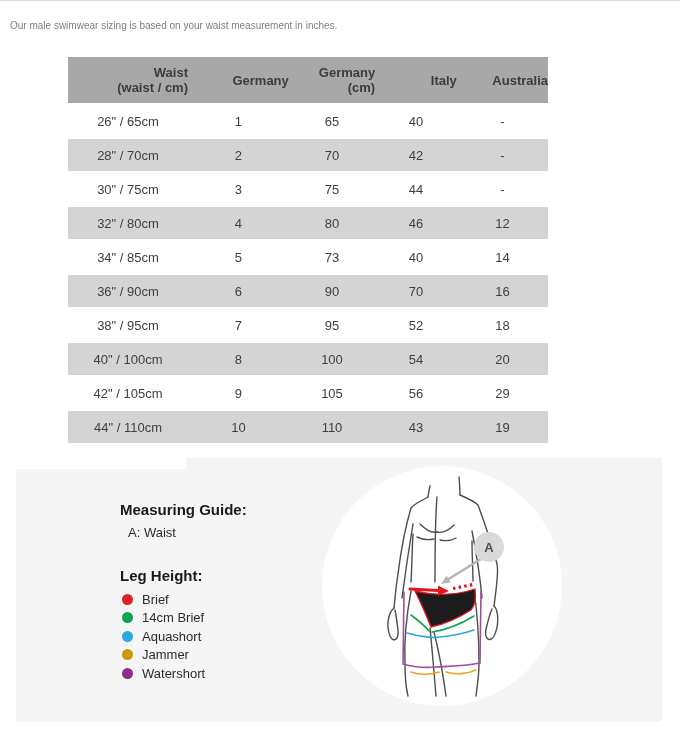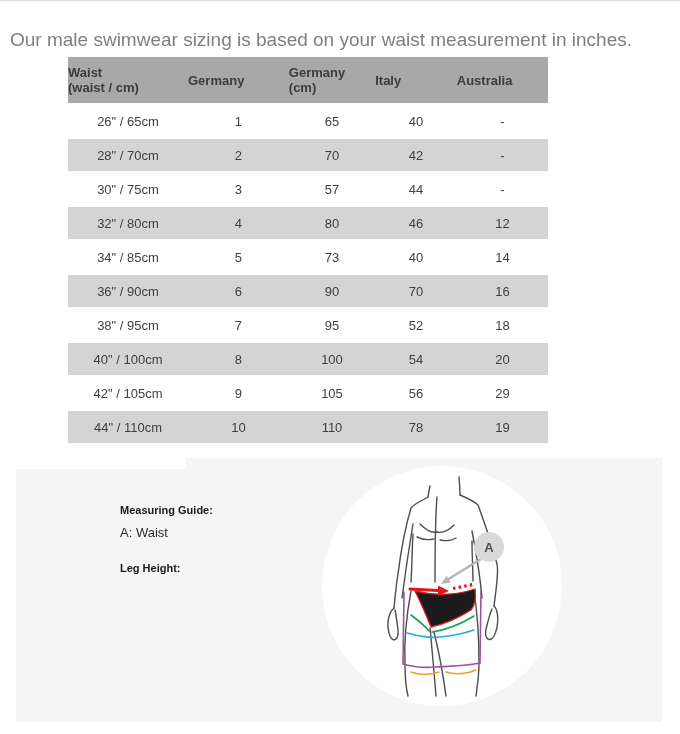--- a/index.html
+++ b/index.html
@@ -2,47 +2,47 @@
 <html style="--header-bg: #a8a8a8; --row-alt-bg: #d4d4d4; --panel-bg: #f5f5f5;"><head>
 <meta charset="utf-8">
 <style>
   html,body{margin:0;padding:0;}
   body{
     width:680px;height:734px;background:#ffffff;position:relative;overflow:hidden;
     font-family:"Liberation Sans", sans-serif;
     -webkit-font-smoothing:antialiased;
   }
   .top-border{position:absolute;left:0;top:0;width:680px;height:1px;background:#dcdcdc;}
-  .intro{position:absolute;left:10px;top:10px;font-size:19px;color:#7f7f7f;}
+  .intro{position:absolute;left:10px;top:10px;font-size:10px;color:#7f7f7f;}
 
   
   table.size-table{
     position:absolute;left:68px;top:57px;width:480px;
     border-collapse:collapse;table-layout:fixed;
   }
   .size-table th{
     height:46px;background:var(--header-bg,#a8a8a8);
     color:#3c3c3c;font-size:13px;font-weight:bold;line-height:15px;
-    text-align:left;vertical-align:middle;padding:0;
+    text-align:right;vertical-align:middle;padding:0;
   }
   .size-table td{
     height:32px;background:#ffffff;color:#3f3f3f;font-size:13px;
     text-align:center;vertical-align:middle;padding:0;
     border-top:2px solid #ffffff;
   }
   .size-table tbody tr:nth-child(even) td{background:var(--row-alt-bg,#d4d4d4);}
 
   
   .panel-main{position:absolute;left:16px;top:469px;width:646px;height:253px;background:var(--panel-bg,#f5f5f5);}
   .panel-top{position:absolute;left:186px;top:458px;width:476px;height:12px;background:var(--panel-bg,#f5f5f5);}
 
   .guide-block{position:absolute;left:120px;top:502px;z-index:3;color:#1f1f1f;}
-  .mg-title,.lh-title{font-size:11px;font-weight:bold;color:#1a1a1a;line-height:16px;}
-  .mg-item{margin-top:7px;font-size:13px;color:#2b2b2b;line-height:15px;}
-  .lh-title{margin-top:20px;}
+  .mg-title,.lh-title{font-size:15px;font-weight:bold;color:#1a1a1a;line-height:16px;}
+  .mg-item{margin-top:7px;font-size:13px;color:#2b2b2b;line-height:15px;margin-left:8px;}
+  .lh-title{margin-top:28px;}
   ul.legend{list-style:none;margin:6px 0 0 0;padding:0;}
   ul.legend li{height:18.5px;display:flex;align-items:center;font-size:13px;color:#2b2b2b;}
   .legend-dot{width:11px;height:11px;border-radius:50%;margin:0 9px 0 2px;flex:0 0 auto;}
 
   svg.figure{position:absolute;left:310px;top:460px;z-index:2;}
 </style>
 </head>
 <body>
 
 <div class="top-border"></div>
@@ -89,21 +89,21 @@
       <tr>
         <td>28" / 70cm</td>
         <td>2</td>
         <td>70</td>
         <td>42</td>
         <td>-</td>
       </tr>
       <tr>
         <td>30" / 75cm</td>
         <td>3</td>
-        <td>57</td>
+        <td>75</td>
         <td>44</td>
         <td>-</td>
       </tr>
       <tr>
         <td>32" / 80cm</td>
         <td>4</td>
         <td>80</td>
         <td>46</td>
         <td>12</td>
       </tr>
@@ -139,33 +139,55 @@
         <td>42" / 105cm</td>
         <td>9</td>
         <td>105</td>
         <td>56</td>
         <td>29</td>
       </tr>
       <tr>
         <td>44" / 110cm</td>
         <td>10</td>
         <td>110</td>
-        <td>78</td>
+        <td>43</td>
         <td>19</td>
       </tr>
     </tbody>
 </table>
 
 <div class="panel-main"></div>
 <div class="panel-top"></div>
 
 <div class="guide-block">
   <div class="mg-title">Measuring Guide:</div>
   <div class="mg-item">A: Waist</div>
   <div class="lh-title">Leg Height:</div>
+  <ul class="legend">
+      <li>
+        <span class="legend-dot" style="background: rgb(221, 33, 39);"></span>
+        <span>Brief</span>
+      </li>
+      <li>
+        <span class="legend-dot" style="background: rgb(13, 163, 85);"></span>
+        <span>14cm Brief</span>
+      </li>
+      <li>
+        <span class="legend-dot" style="background: rgb(41, 171, 226);"></span>
+        <span>Aquashort</span>
+      </li>
+      <li>
+        <span class="legend-dot" style="background: rgb(200, 152, 13);"></span>
+        <span>Jammer</span>
+      </li>
+      <li>
+        <span class="legend-dot" style="background: rgb(142, 45, 142);"></span>
+        <span>Watershort</span>
+      </li>
+    </ul>
 </div>
 
 <svg class="figure" width="268" height="248" viewBox="0 0 268 248">
 
   <circle cx="132" cy="126" r="120" fill="#ffffff"></circle>
 
   <g fill="none" stroke="#4d4d4d" stroke-width="1.4" stroke-linecap="round">
     <path d="M120,26 C119,30 118.5,33 118,37"></path>
     <path d="M149,17 C149.5,23 150,29 150,35"></path>
     <path d="M118,37 C111,41 104,44 101,48 C95,68 91,90 88,114 C86,126 85,138 84,148"></path>

